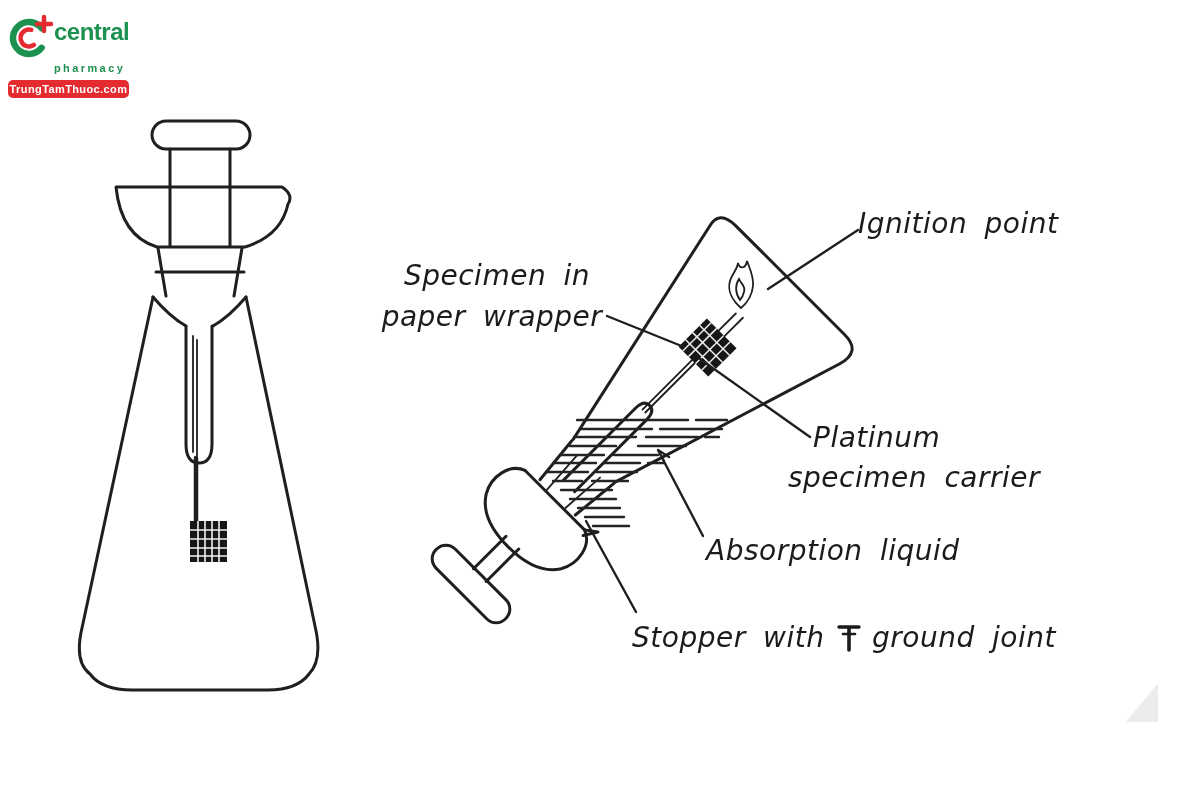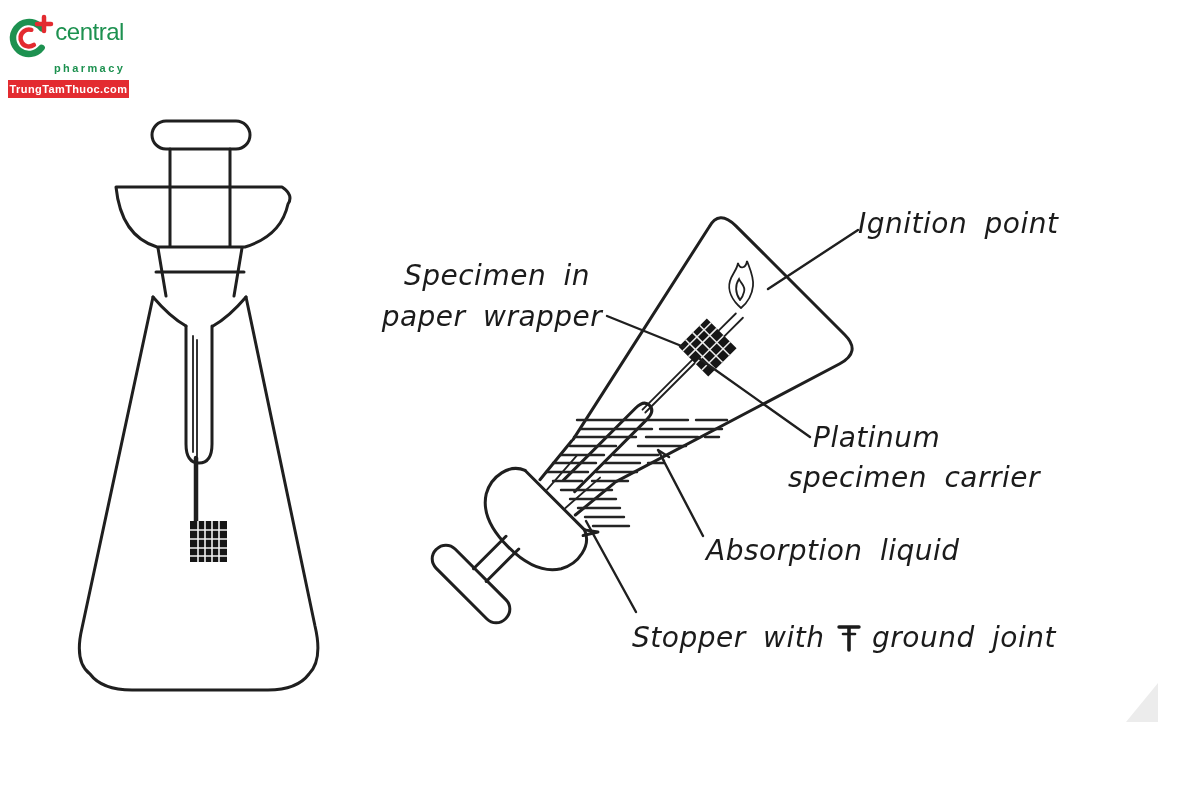--- a/index.html
+++ b/index.html
@@ -3,24 +3,24 @@
 <meta charset="utf-8">
 <style>
   html,body{margin:0;padding:0;background:#ffffff;}
   #canvas{
     position:relative;width:1200px;height:800px;background:#ffffff;overflow:hidden;
     font-family:"Liberation Sans", sans-serif;
   }
   
   #logo{position:absolute;left:6px;top:12px;width:150px;}
   #logo .row{display:flex;align-items:flex-start;}
-  #logo .brand{color:#1d9150;font-weight:normal;font-size:24px;line-height:24px;letter-spacing:-0.5px;margin-top:8px;text-align:center;}
+  #logo .brand{color:#1d9150;font-weight:bold;font-size:24px;line-height:24px;letter-spacing:-0.5px;margin-top:8px;}
   #logo .sub{color:#1d9150;font-weight:600;font-size:11px;letter-spacing:2.4px;margin-top:18px;}
   #logo .pill{
-    margin-top:6px;margin-left:2px;width:121px;height:18px;border-radius:0;background:#e32b30;
+    margin-top:6px;margin-left:2px;width:121px;height:18px;border-radius:5px;background:#e32b30;
     color:#ffffff;font-weight:bold;font-size:11px;letter-spacing:0.4px;
     display:flex;align-items:center;justify-content:center;
   }
   
   #art{position:absolute;left:0;top:0;}
   .ln{stroke:#1f1f1f;stroke-width:3;fill:none;stroke-linecap:round;stroke-linejoin:round;}
   .thin{stroke:#1f1f1f;stroke-width:1.8;fill:none;stroke-linecap:round;}
   .leader{stroke:#1f1f1f;stroke-width:2.4;fill:none;stroke-linecap:round;}
   .hatch{stroke:#242424;stroke-width:2.4;stroke-linecap:round;}
   .lbl{

